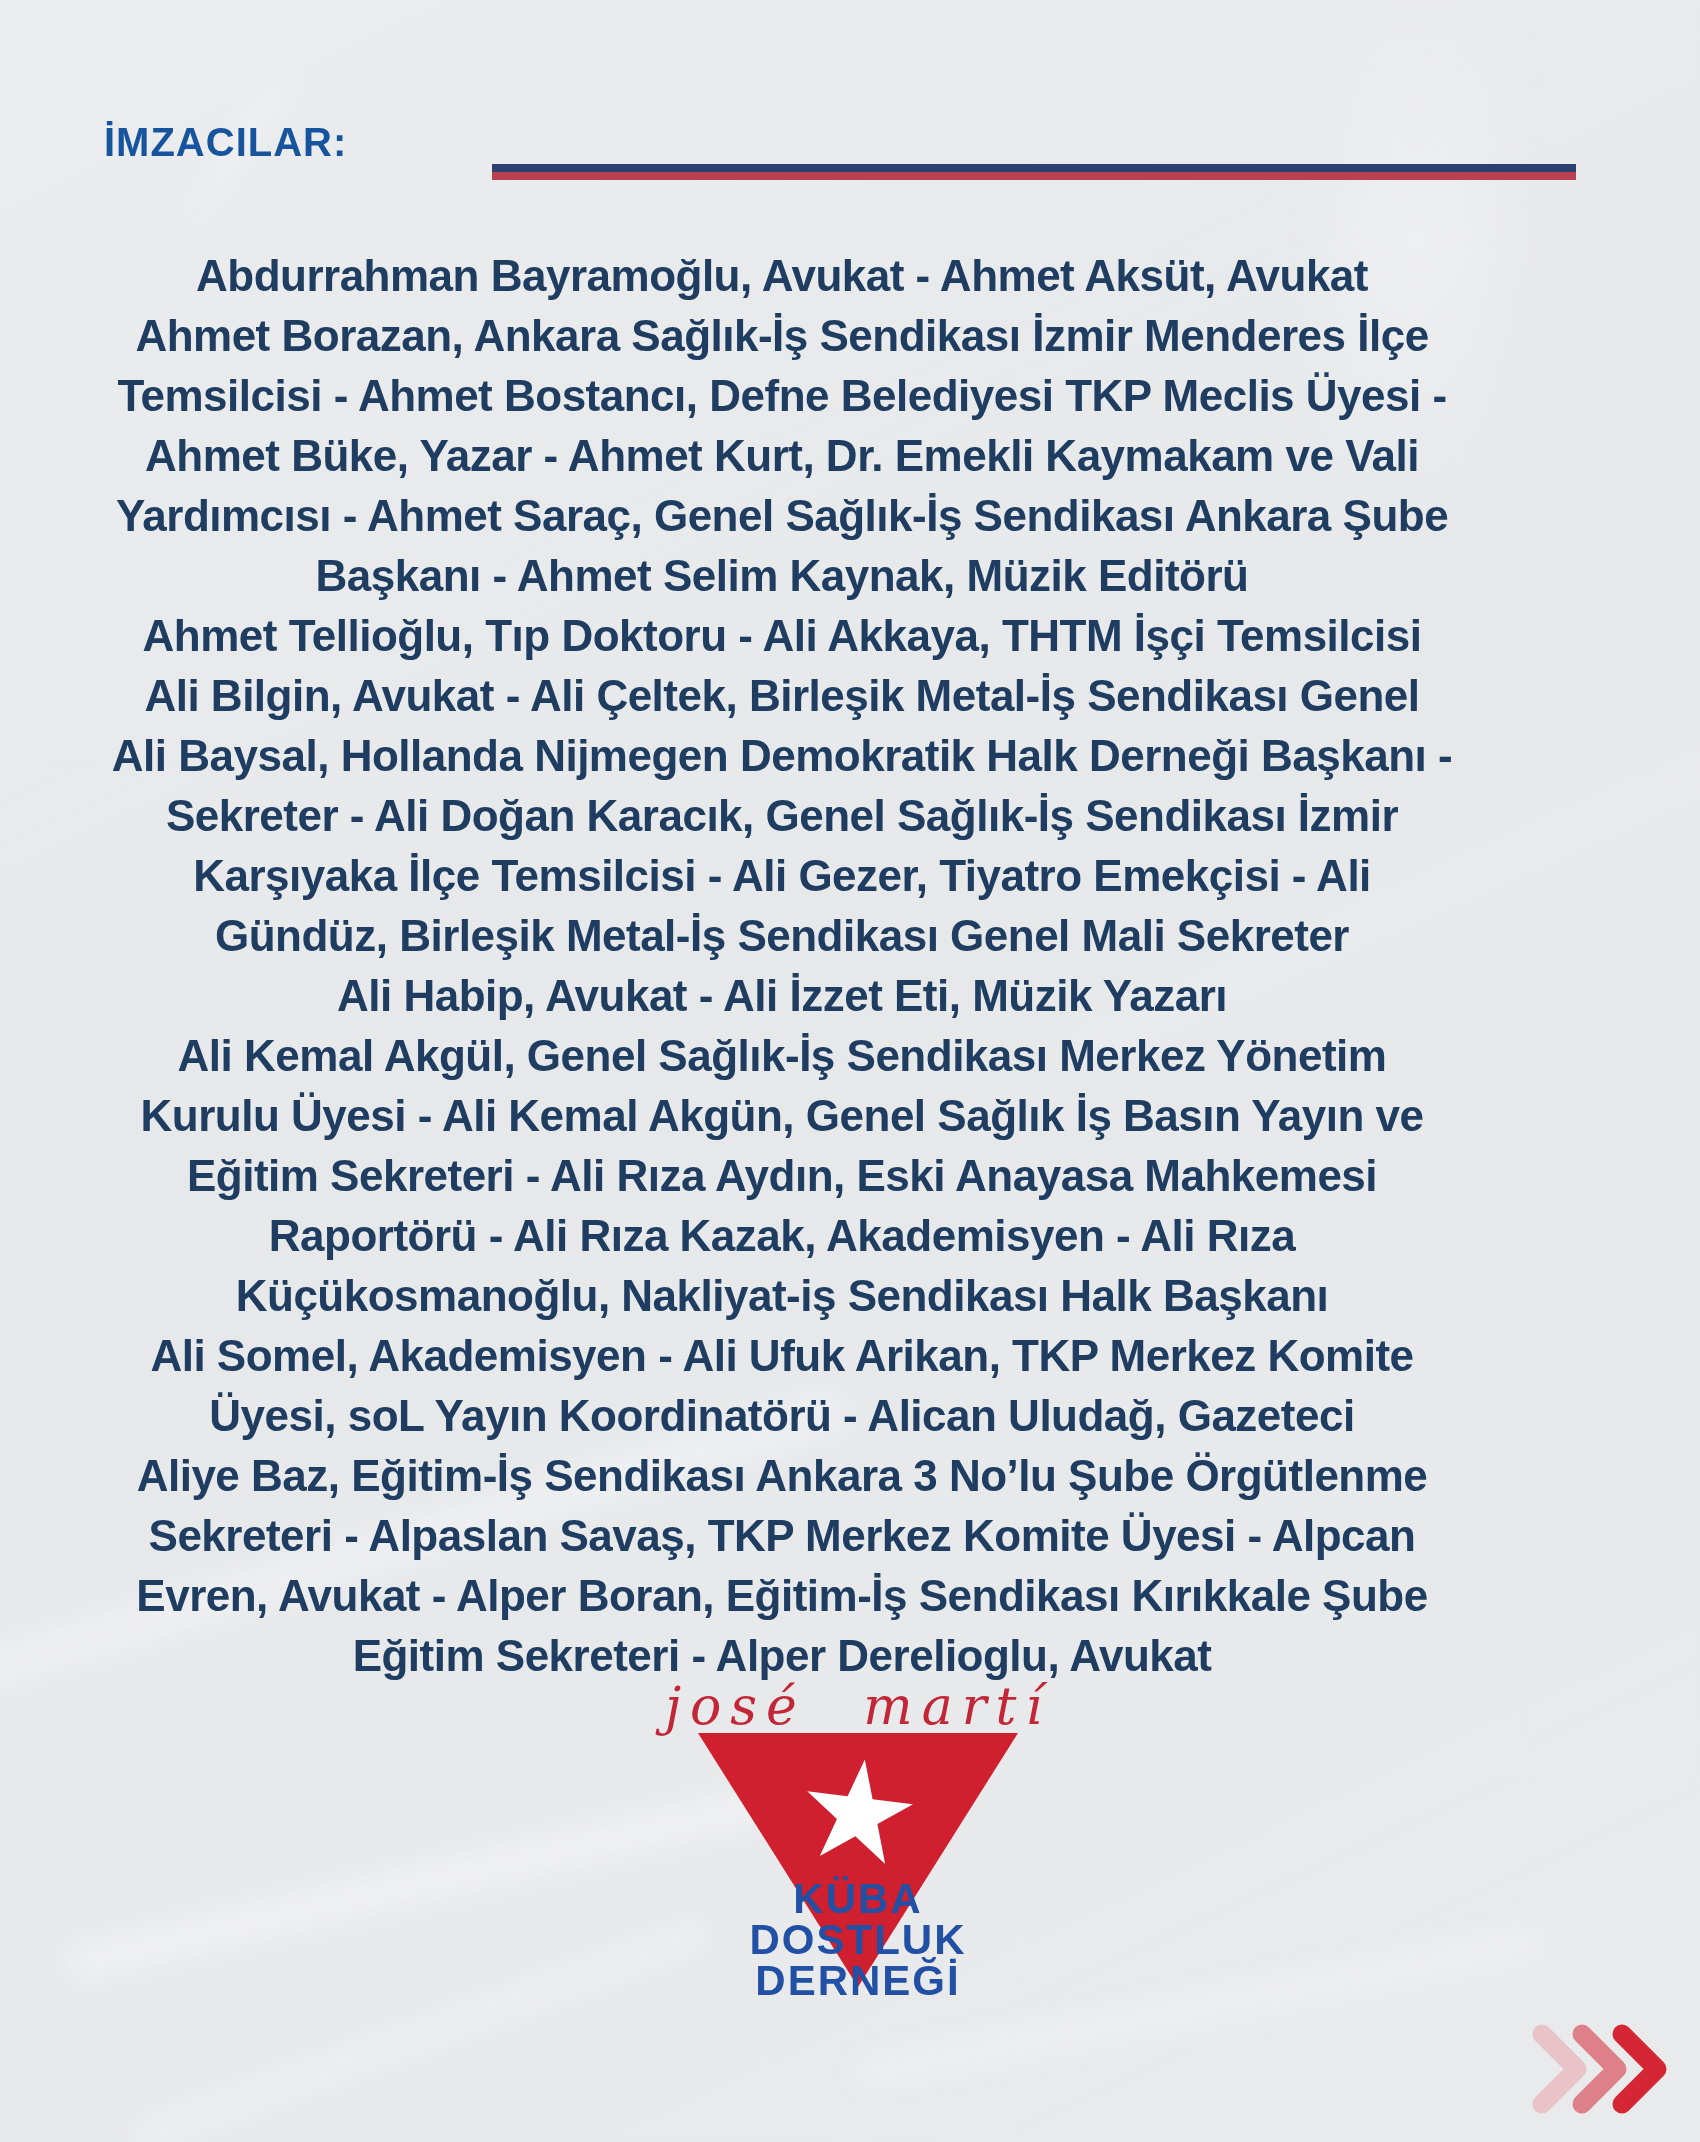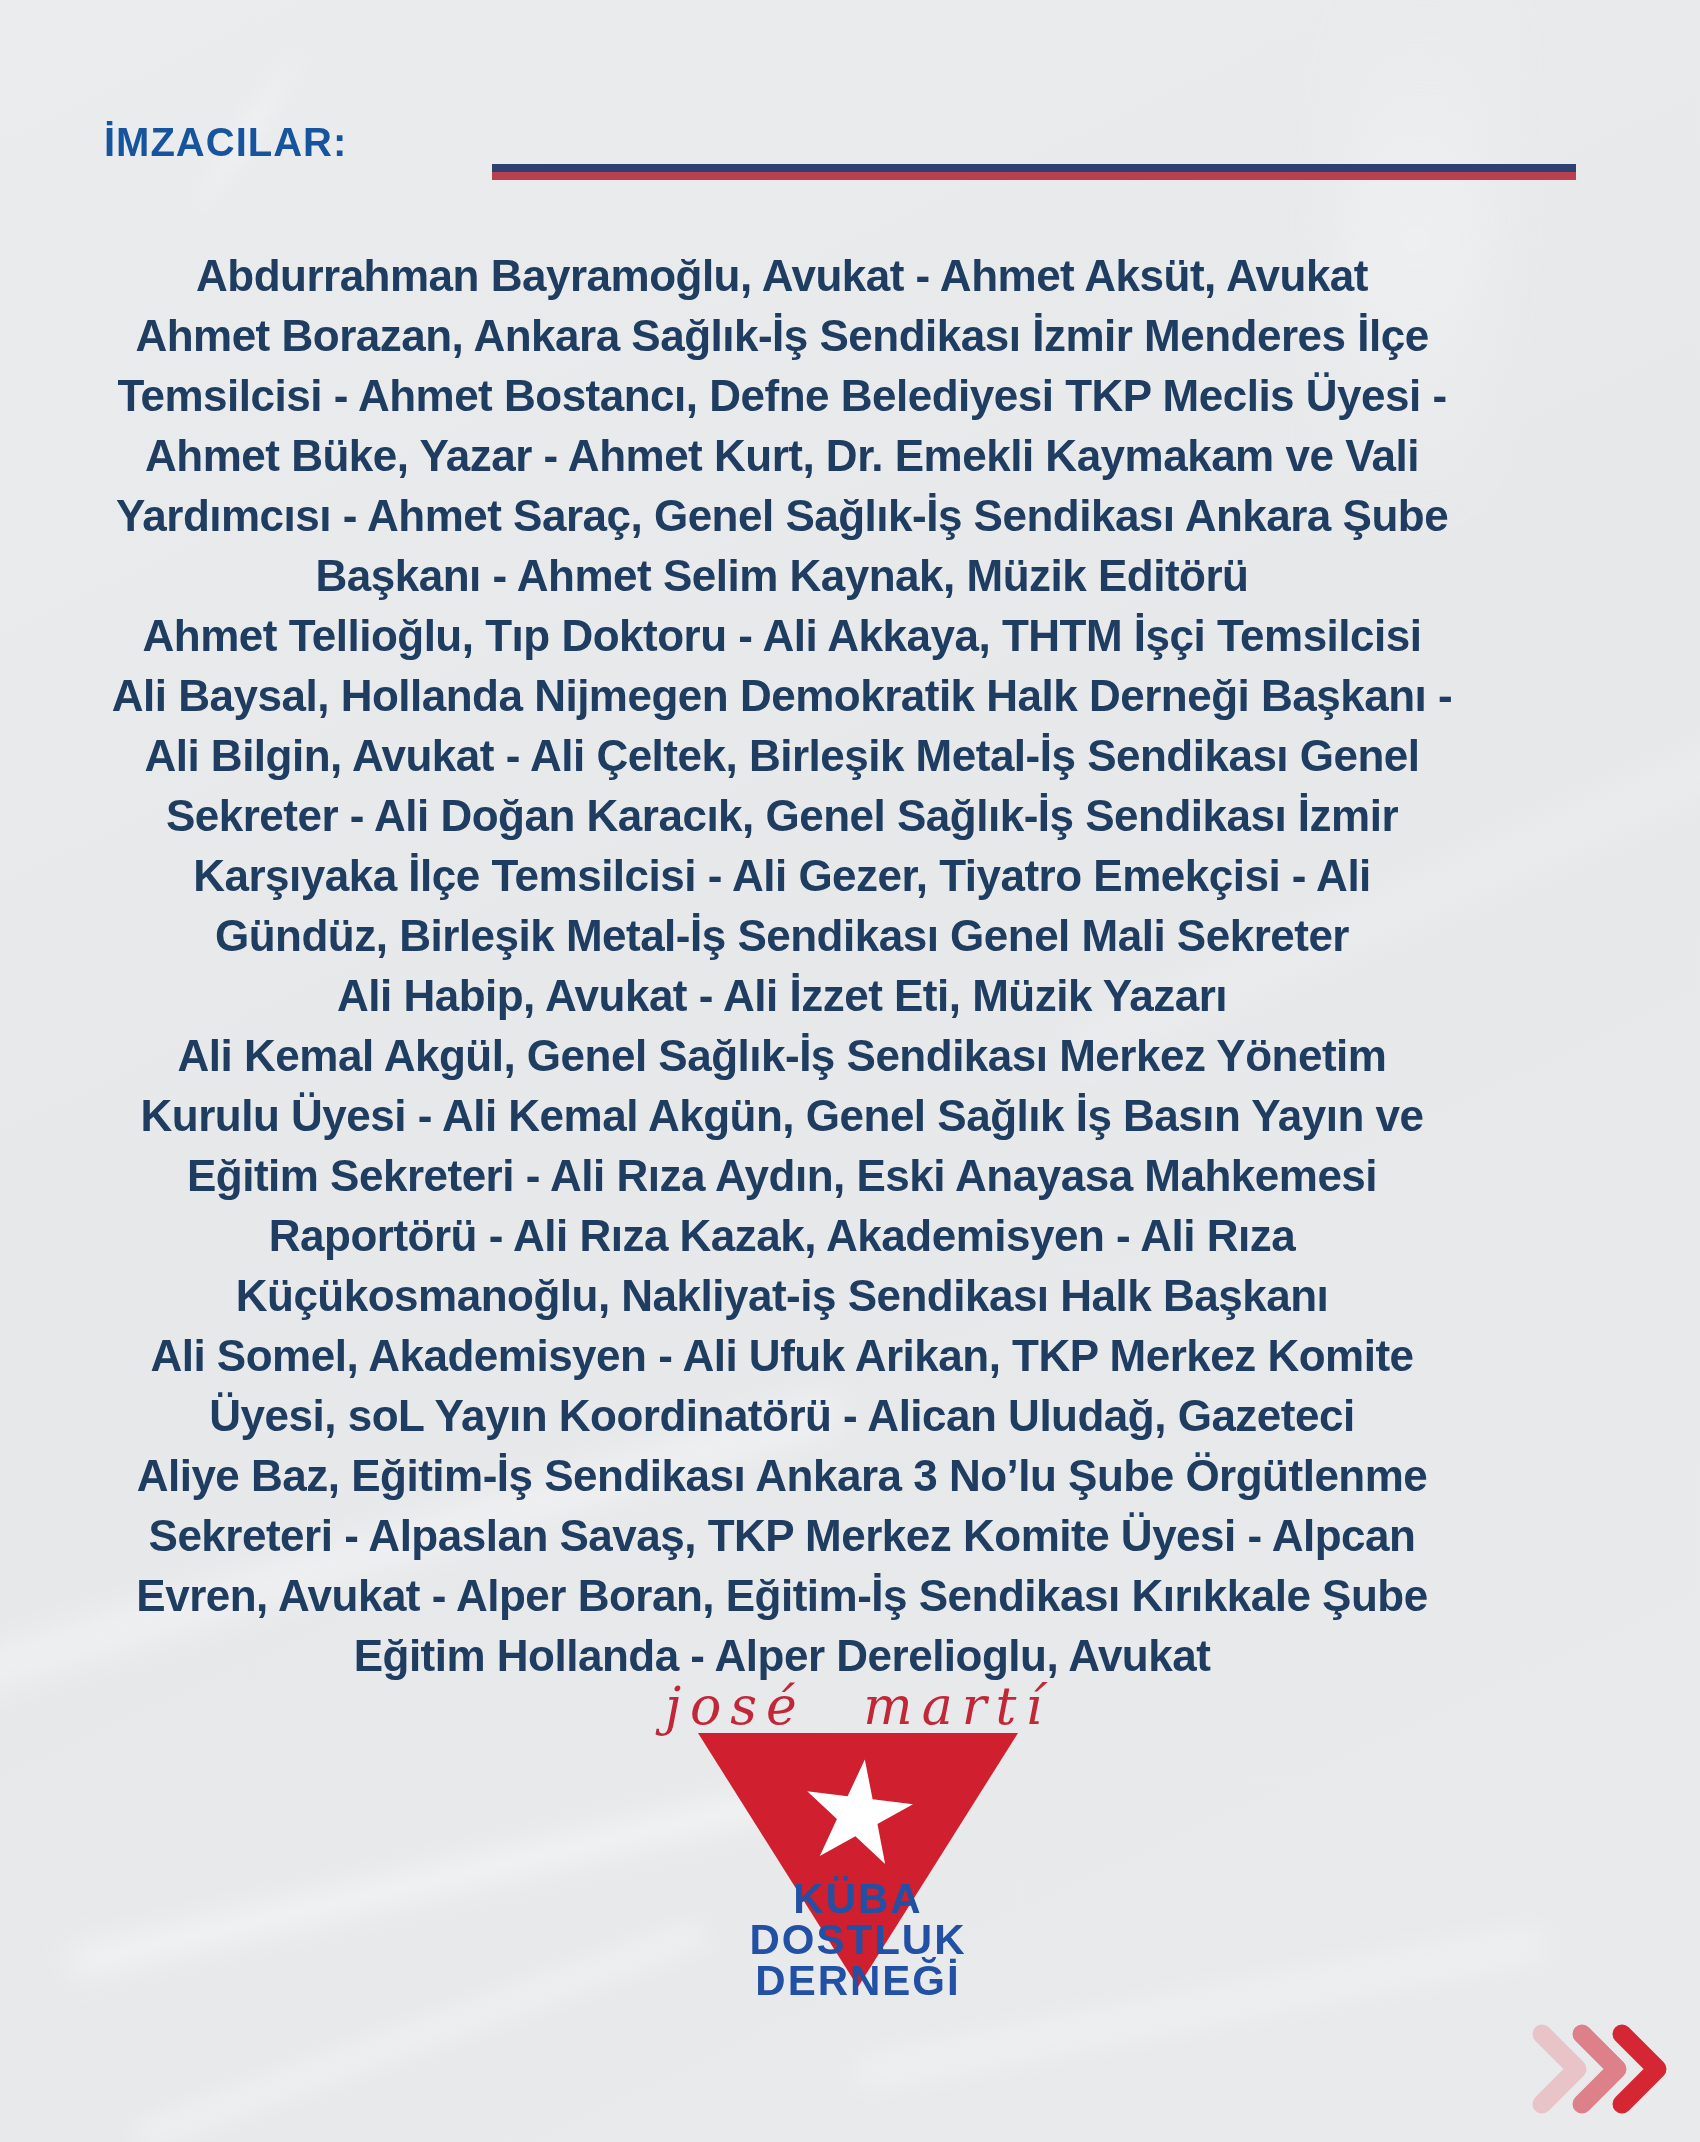--- a/index.html
+++ b/index.html
@@ -78,37 +78,37 @@
   </div>
 
   <div class="signers" style="color: rgb(31, 61, 96);">
     <div class="line">Abdurrahman Bayramoğlu, Avukat - Ahmet Aksüt, Avukat</div>
     <div class="line">Ahmet Borazan, Ankara Sağlık-İş Sendikası İzmir Menderes İlçe</div>
     <div class="line">Temsilcisi - Ahmet Bostancı, Defne Belediyesi TKP Meclis Üyesi -</div>
     <div class="line">Ahmet Büke, Yazar - Ahmet Kurt, Dr. Emekli Kaymakam ve Vali</div>
     <div class="line">Yardımcısı - Ahmet Saraç, Genel Sağlık-İş Sendikası Ankara Şube</div>
     <div class="line">Başkanı - Ahmet Selim Kaynak, Müzik Editörü</div>
     <div class="line">Ahmet Tellioğlu, Tıp Doktoru - Ali Akkaya, THTM İşçi Temsilcisi</div>
+    <div class="line">Ali Bilgin, Avukat - Ali Çeltek, Birleşik Metal-İş Sendikası Genel</div>
     <div class="line">Ali Baysal, Hollanda Nijmegen Demokratik Halk Derneği Başkanı -</div>
-    <div class="line">Ali Bilgin, Avukat - Ali Çeltek, Birleşik Metal-İş Sendikası Genel</div>
     <div class="line">Sekreter - Ali Doğan Karacık, Genel Sağlık-İş Sendikası İzmir</div>
     <div class="line">Karşıyaka İlçe Temsilcisi - Ali Gezer, Tiyatro Emekçisi - Ali</div>
     <div class="line">Gündüz, Birleşik Metal-İş Sendikası Genel Mali Sekreter</div>
     <div class="line">Ali Habip, Avukat - Ali İzzet Eti, Müzik Yazarı</div>
     <div class="line">Ali Kemal Akgül, Genel Sağlık-İş Sendikası Merkez Yönetim</div>
     <div class="line">Kurulu Üyesi - Ali Kemal Akgün, Genel Sağlık İş Basın Yayın ve</div>
     <div class="line">Eğitim Sekreteri - Ali Rıza Aydın, Eski Anayasa Mahkemesi</div>
     <div class="line">Raportörü - Ali Rıza Kazak, Akademisyen - Ali Rıza</div>
     <div class="line">Küçükosmanoğlu, Nakliyat-iş Sendikası Halk Başkanı</div>
     <div class="line">Ali Somel, Akademisyen - Ali Ufuk Arikan, TKP Merkez Komite</div>
     <div class="line">Üyesi, soL Yayın Koordinatörü - Alican Uludağ, Gazeteci</div>
     <div class="line">Aliye Baz, Eğitim-İş Sendikası Ankara 3 No’lu Şube Örgütlenme</div>
     <div class="line">Sekreteri - Alpaslan Savaş, TKP Merkez Komite Üyesi - Alpcan</div>
     <div class="line">Evren, Avukat - Alper Boran, Eğitim-İş Sendikası Kırıkkale Şube</div>
-    <div class="line">Eğitim Hollanda - Alper Derelioglu, Avukat</div>
+    <div class="line">Eğitim Sekreteri - Alper Derelioglu, Avukat</div>
   </div>
 
   <div>
     <div class="script-name" style="color: rgb(194, 39, 55);">josé martí</div>
 
     <svg class="flag-svg" width="320" height="254" viewBox="0 0 320 254">
       <polygon points="0,0 320,0 160,254" fill="#d01f2e"></polygon>
       <path transform="translate(160,82) rotate(7)" d="M0,-56 L12.6,-17.3 L53.3,-17.3 L20.4,6.6 L32.9,45.3 L0,21.4 L-32.9,45.3 L-20.4,6.6 L-53.3,-17.3 L-12.6,-17.3 Z" fill="#ffffff"></path>
     </svg>
 

